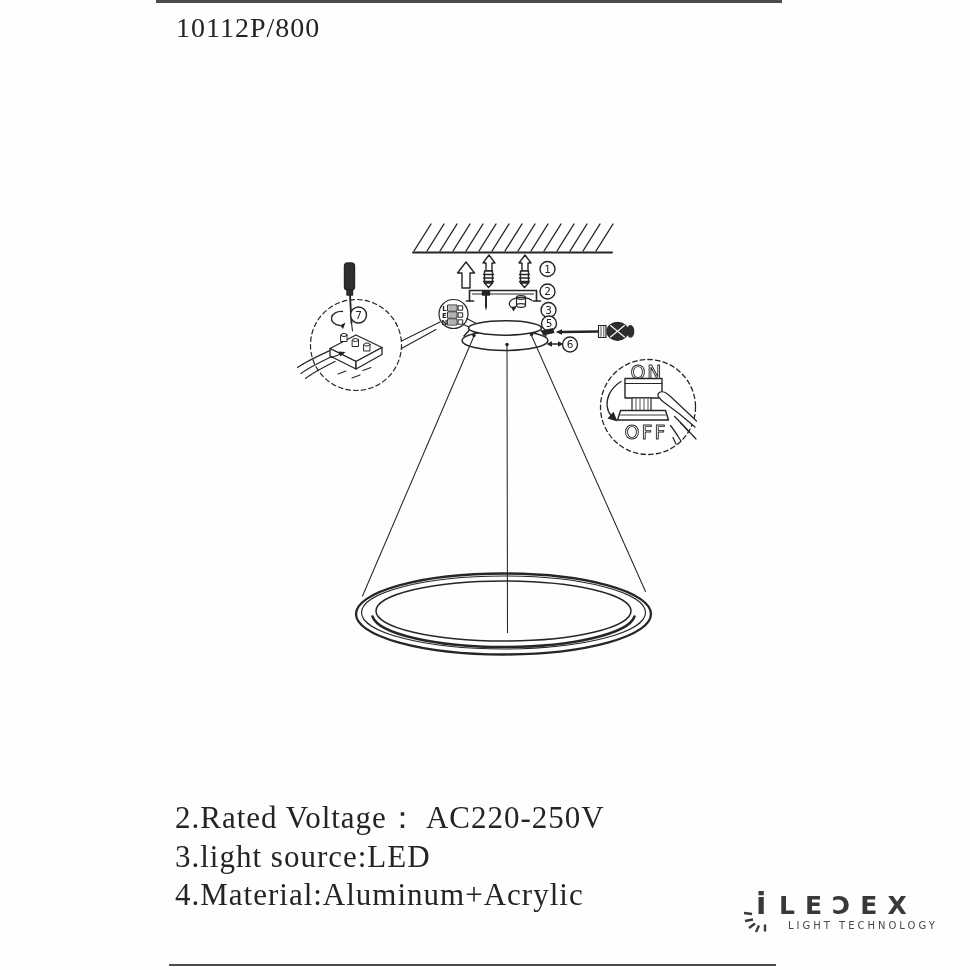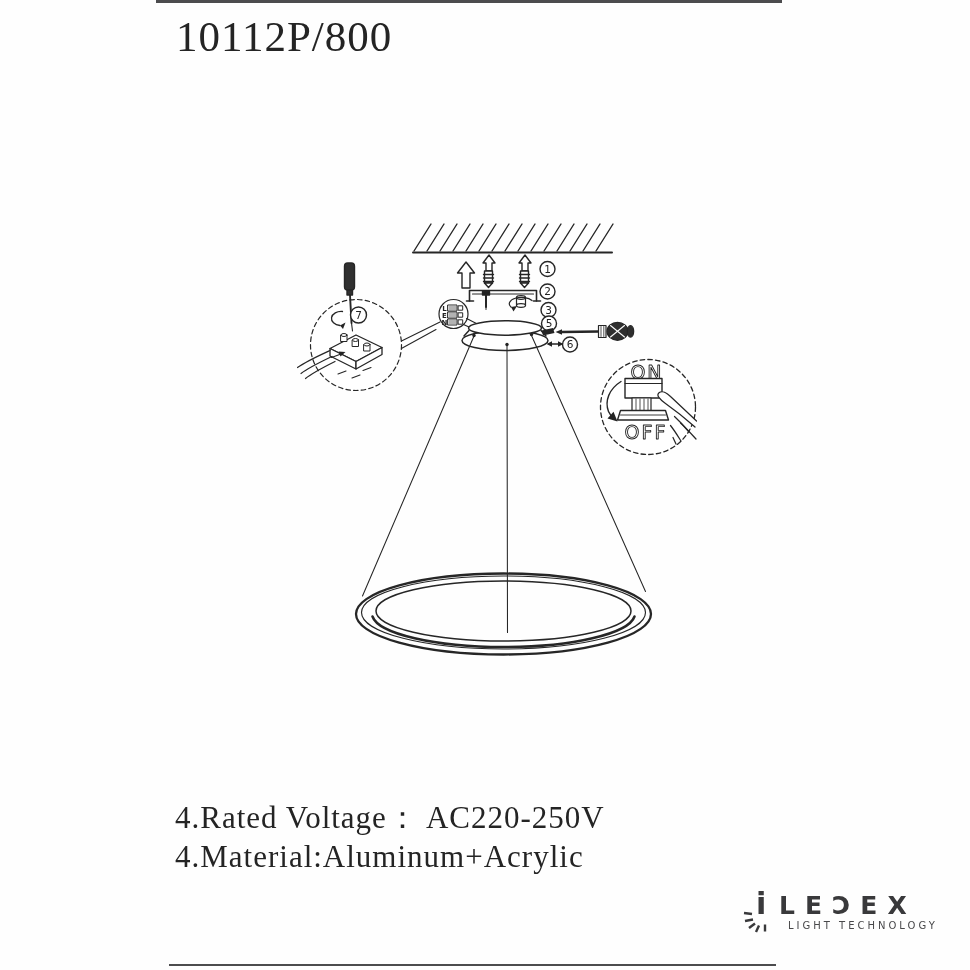--- a/index.html
+++ b/index.html
@@ -1,19 +1,19 @@
 <!DOCTYPE html>
 <html><head>
 <meta charset="utf-8">
 <style>
   html,body{margin:0;padding:0;}
   body{width:970px;height:970px;position:relative;background:#fefefe;overflow:hidden;
        font-family:"Liberation Serif","DejaVu Serif",serif;color:#1d1d1d;}
   .hline{position:absolute;background:#4c4c4e;}
-  #title{position:absolute;left:176px;top:12px;font-size:43px;letter-spacing:1px;color:#242424;}
+  #title{position:absolute;left:176px;top:12px;font-size:28px;letter-spacing:1px;color:#242424;}
   #diagram-svg{position:absolute;left:0;top:0;}
   #specs{position:absolute;left:175px;top:799px;font-size:31px;line-height:38.5px;
          letter-spacing:1px;color:#242424;white-space:nowrap;}
   .logo-i{position:absolute;left:756px;top:889px;font-family:"DejaVu Sans",sans-serif;
           font-weight:bold;font-size:30px;color:#39393b;line-height:30px;}
   .logo-letters{position:absolute;left:779px;top:893px;font-family:"DejaVu Sans",sans-serif;
           font-weight:bold;font-size:25px;letter-spacing:10px;color:#39393b;line-height:26px;white-space:nowrap;text-align:right;}
   .logo-tagline{position:absolute;left:788px;top:920px;font-family:"DejaVu Sans",sans-serif;
           font-size:10px;letter-spacing:3px;color:#48484a;white-space:nowrap;}
   svg text.pnum{font-family:"DejaVu Sans",sans-serif;font-size:10.5px;fill:#232323;stroke:none;text-anchor:middle;}
@@ -245,21 +245,22 @@
         <path d="M696,439 C691,433.5 686,428 680.5,423"></path>
         <path d="M681,441 C677.5,435.5 674.5,430.5 670.5,425.5"></path>
         <path d="M676,444 L673,437.5"></path>
       </g>
       <text class="sw" x="646" y="438.5">OFF</text>
     </g>
   </g>
 </svg>
 
 <div id="specs">
-  <div>4.Rated Voltage： AC220-250V</div>
+  <div>2.Rated Voltage： AC220-250V</div>
+  <div>3.light source:LED</div>
   <div>4.Material:Aluminum+Acrylic</div>
 </div>
 
 <div>
   <svg style="position:absolute;left:738px;top:903px;" width="36" height="36" viewBox="0 0 36 36">
     <g stroke="#39393b" stroke-width="2.4" stroke-linecap="butt">
       <line x1="6" y1="10" x2="14" y2="11"></line>
       <line x1="7" y1="18" x2="15" y2="16.5"></line>
       <line x1="11" y1="25" x2="17" y2="20.5"></line>
       <line x1="18" y1="29" x2="21" y2="22.5"></line>

